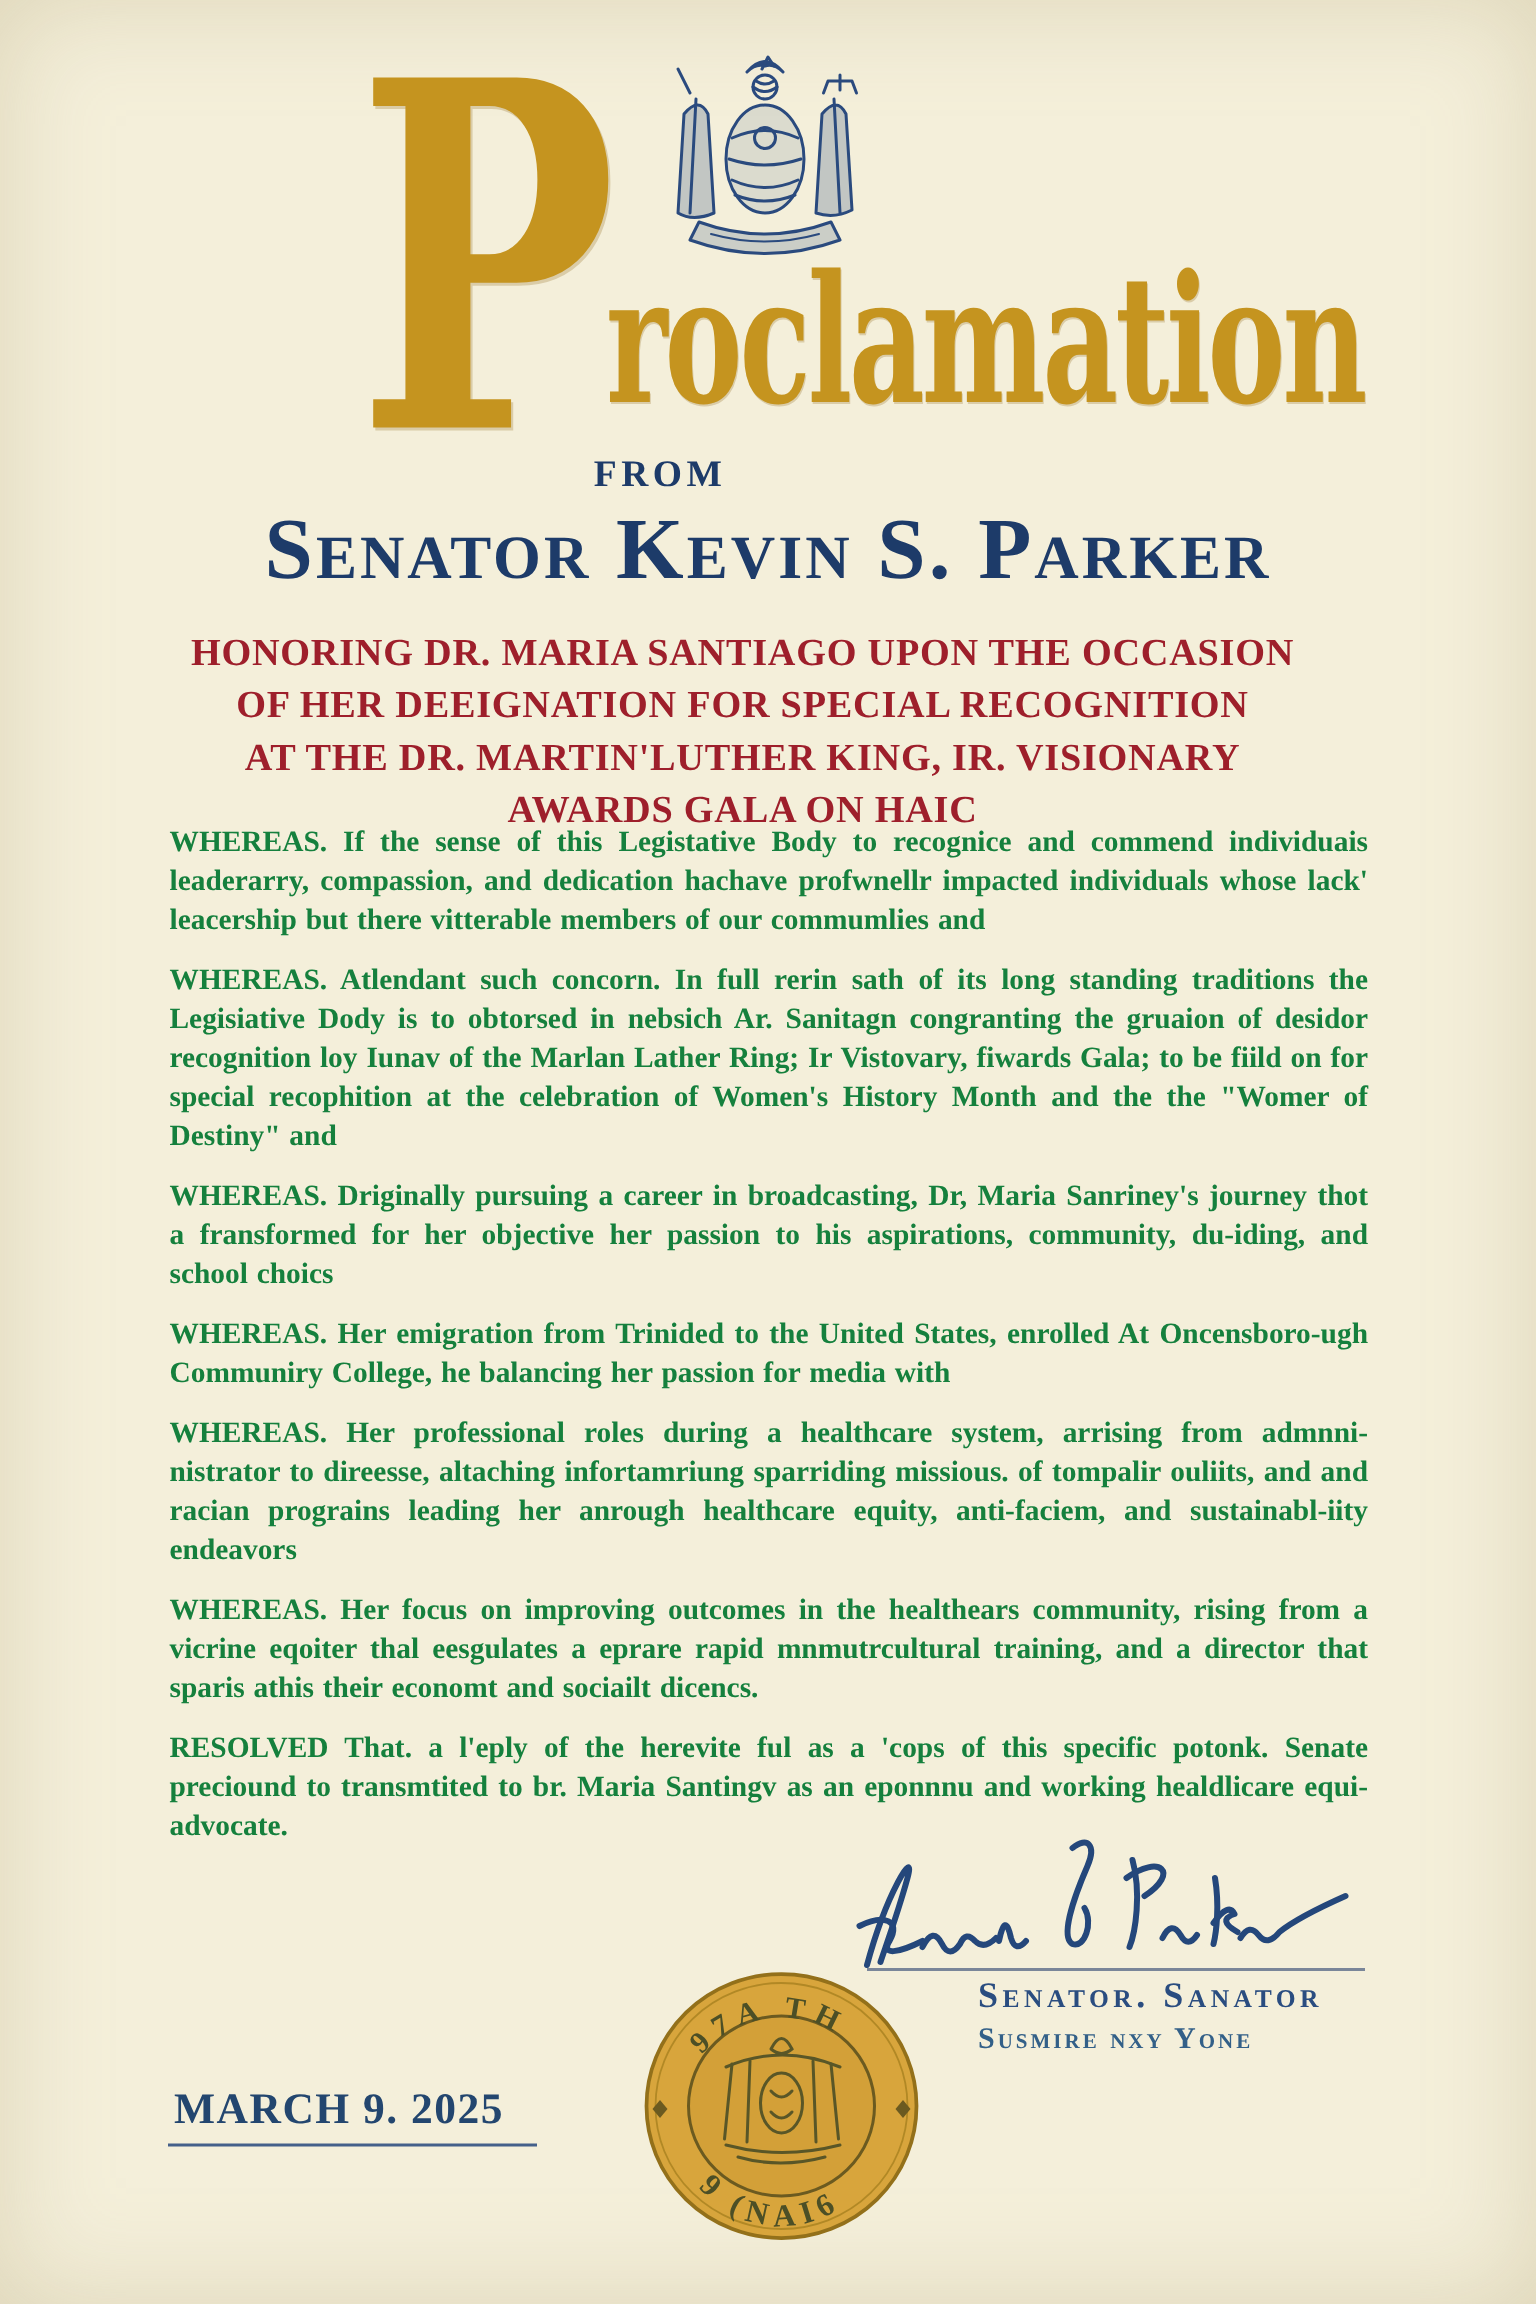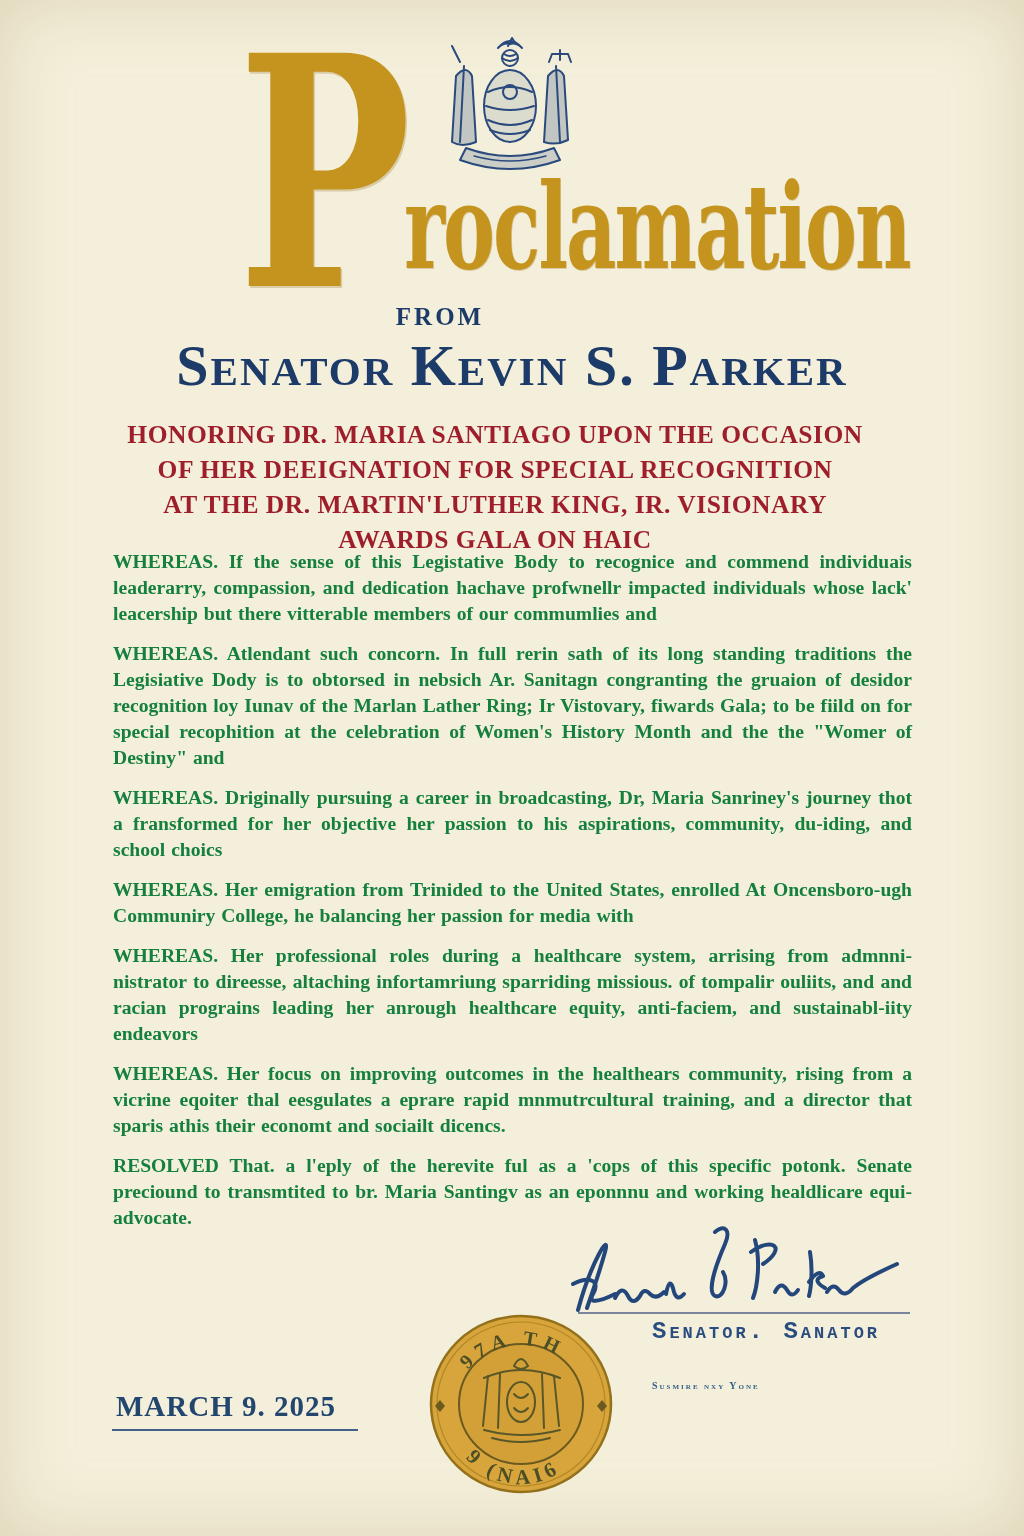--- a/index.html
+++ b/index.html
@@ -53,26 +53,26 @@
     color:#15803d;font-size:19.6px;line-height:26px;font-weight:700;
     text-align:justify;word-spacing:1px;
   }
   .body-text p{margin:0 0 14px 0;}
   
   .signature{position:absolute;left:563px;top:1222px;}
   .sig-line{position:absolute;left:578px;top:1312px;width:332px;height:2px;background:#7a8699;}
   .sig-title{
     position:absolute;left:652px;top:1318px;
     font-variant:small-caps;font-size:24px;font-weight:600;
-    letter-spacing:3px;color:#2a4d80;font-family:Liberation Mono, monospace;
+    letter-spacing:3px;color:#2a4d80;
   }
   .sig-subtitle{
     position:absolute;left:652px;top:1348px;
-    font-variant:small-caps;font-size:10px;font-weight:600;
-    letter-spacing:2px;color:#336088;margin-top:32px;
+    font-variant:small-caps;font-size:20px;font-weight:600;
+    letter-spacing:2px;color:#336088;
   }
   
   .seal{position:absolute;left:426px;top:1314px;}
   .date-line{
     position:absolute;left:116px;top:1390px;
     font-size:29px;font-weight:700;letter-spacing:1px;color:#23466f;
   }
   .date-underline{position:absolute;left:112px;top:1429px;width:246px;height:2px;background:#44608a;}
 </style>
 </head>

